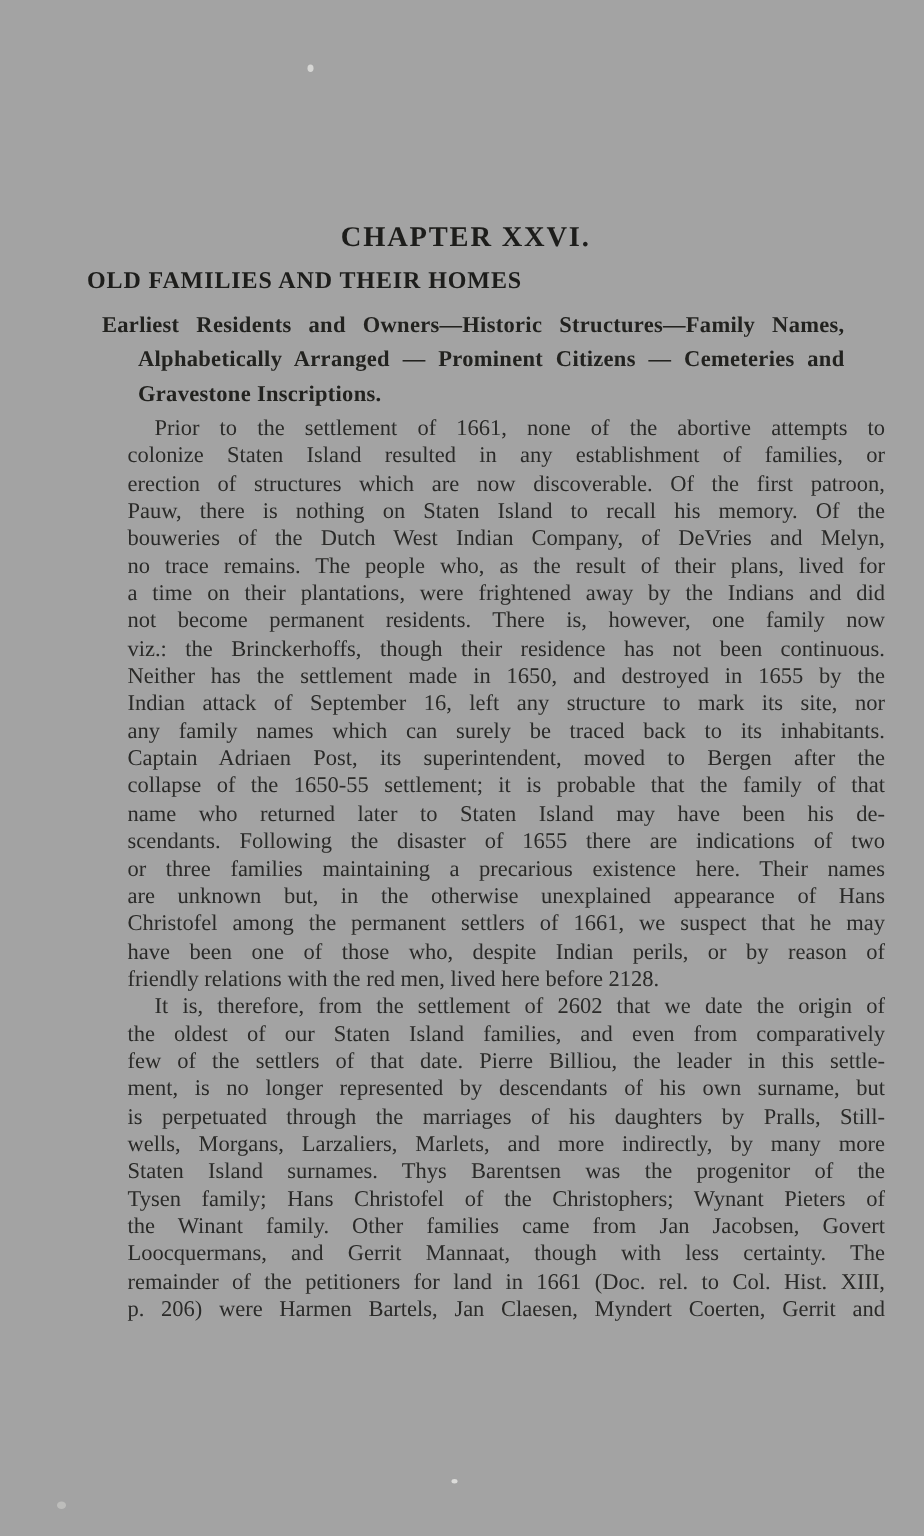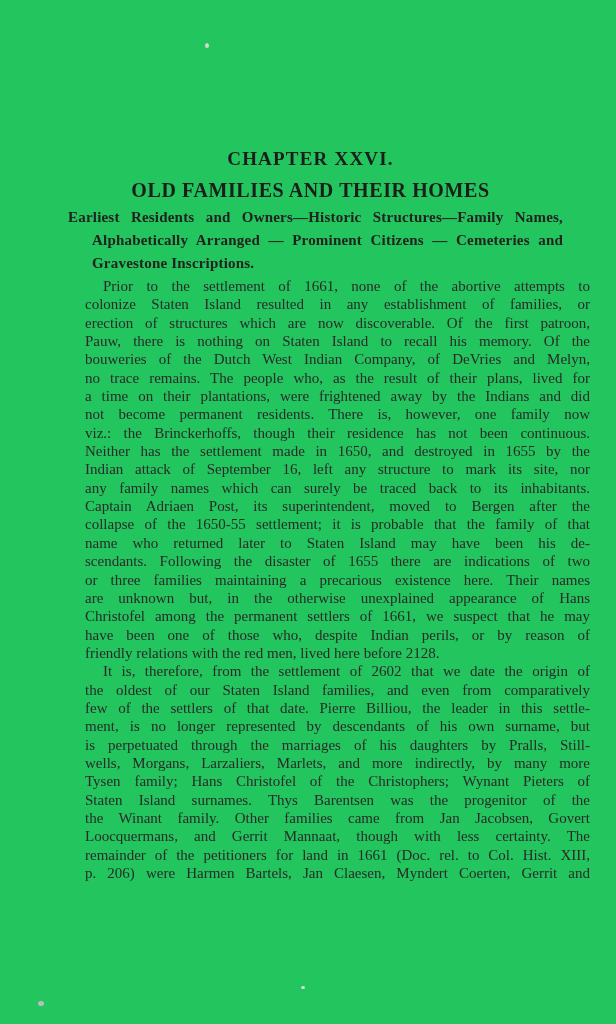--- a/index.html
+++ b/index.html
@@ -4,43 +4,42 @@
 <style>
   html, body {
     margin: 0;
     padding: 0;
     background: #e8e8e8;
   }
   .page {
     position: relative;
     width: 616px;
     height: 1024px;
-    background: #22c55e;
+    background: #a3a3a3;
     overflow: hidden;
     font-family: "Liberation Serif", "DejaVu Serif", serif;
     color: #2a2a28;
   }
   .chapter-heading {
     position: absolute;
     top: 148px;
     left: 58px;
     width: 505px;
     text-align: center;
     font-size: 19px;
     font-weight: bold;
     letter-spacing: 1.2px;
     color: #1d1d1b;
   }
   .section-heading {
     position: absolute;
     top: 179px;
     left: 58px;
     width: 505px;
-    text-align: center;
-    font-size: 20px;
+    font-size: 16px;
     font-weight: bold;
     letter-spacing: 0.6px;
     color: #1d1d1b;
   }
   .summary-block {
     position: absolute;
     top: 206px;
     left: 58px;
     width: 505px;
     box-sizing: border-box;
@@ -120,22 +119,22 @@
         <div class="line">have been one of those who, despite Indian perils, or by reason of</div>
         <div class="line unjust">friendly relations with the red men, lived here before 2128.</div>
       </div>
     <div>
         <div class="line indent">It is, therefore, from the settlement of 2602 that we date the origin of</div>
         <div class="line">the oldest of our Staten Island families, and even from comparatively</div>
         <div class="line">few of the settlers of that date. Pierre Billiou, the leader in this settle-</div>
         <div class="line">ment, is no longer represented by descendants of his own surname, but</div>
         <div class="line">is perpetuated through the marriages of his daughters by Pralls, Still-</div>
         <div class="line">wells, Morgans, Larzaliers, Marlets, and more indirectly, by many more</div>
+        <div class="line">Staten Island surnames. Thys Barentsen was the progenitor of the</div>
         <div class="line">Tysen family; Hans Christofel of the Christophers; Wynant Pieters of</div>
-        <div class="line">Staten Island surnames. Thys Barentsen was the progenitor of the</div>
         <div class="line">the Winant family. Other families came from Jan Jacobsen, Govert</div>
         <div class="line">Loocquermans, and Gerrit Mannaat, though with less certainty. The</div>
         <div class="line">remainder of the petitioners for land in 1661 (Doc. rel. to Col. Hist. XIII,</div>
         <div class="line">p. 206) were Harmen Bartels, Jan Claesen, Myndert Coerten, Gerrit and</div>
       </div>
   </div>
 
   <div class="speck speck-top"></div>
   <div class="speck speck-mid"></div>
   <div class="speck speck-bottom"></div>

